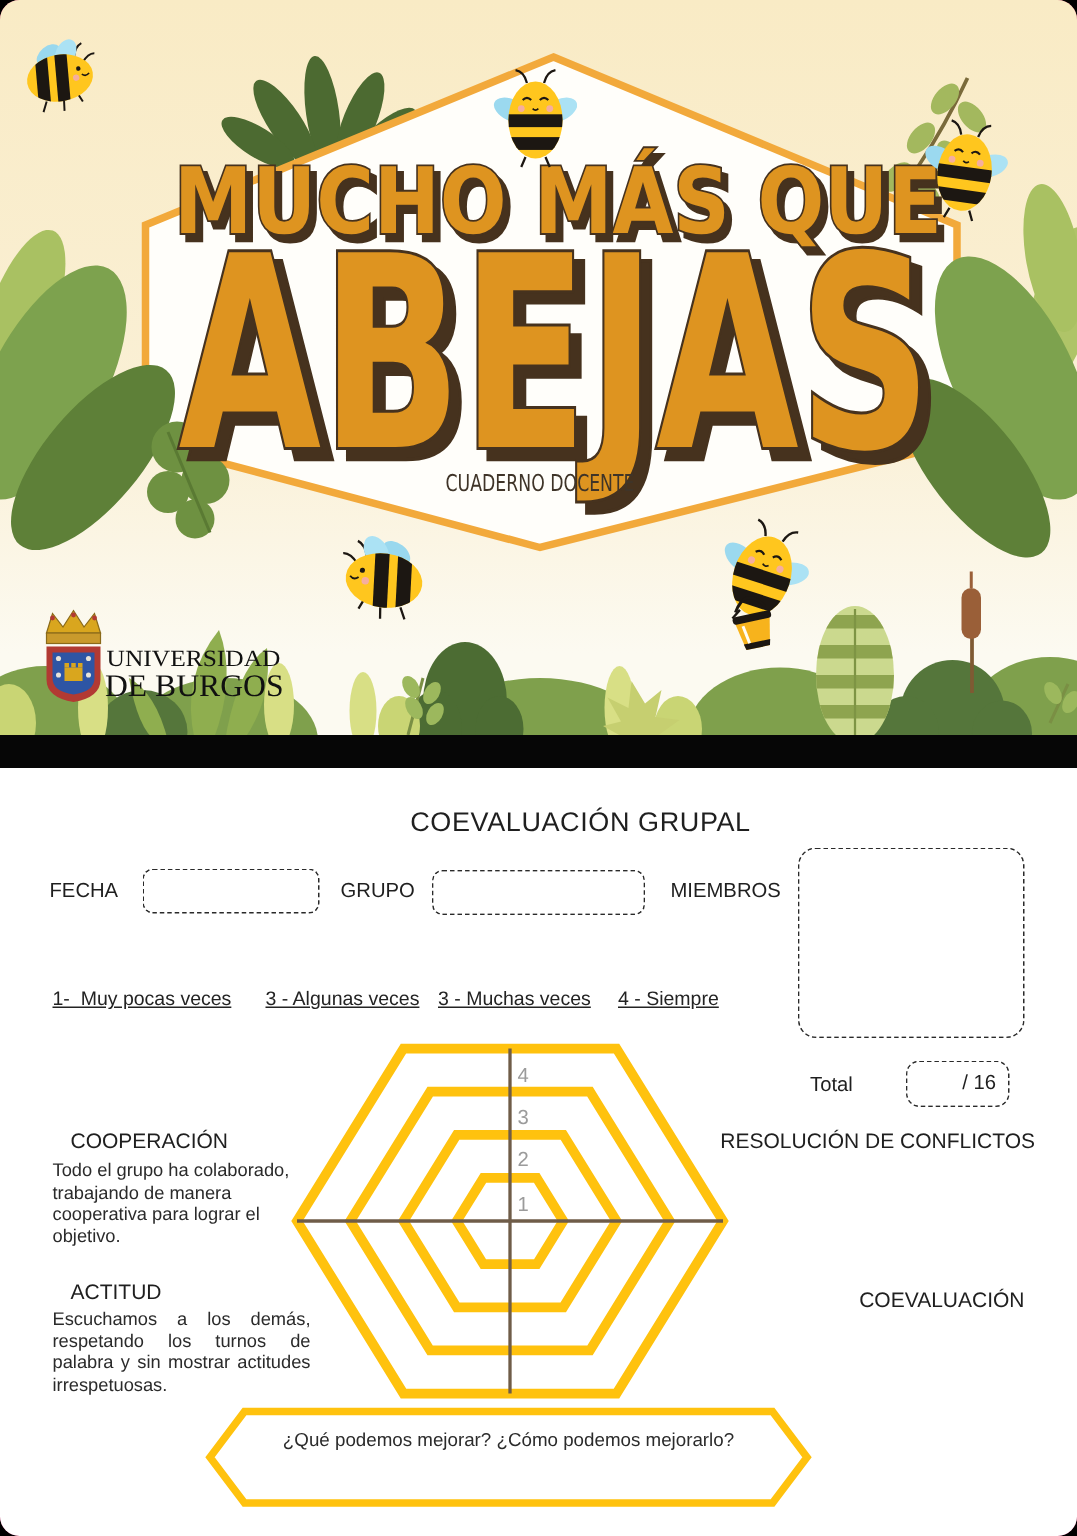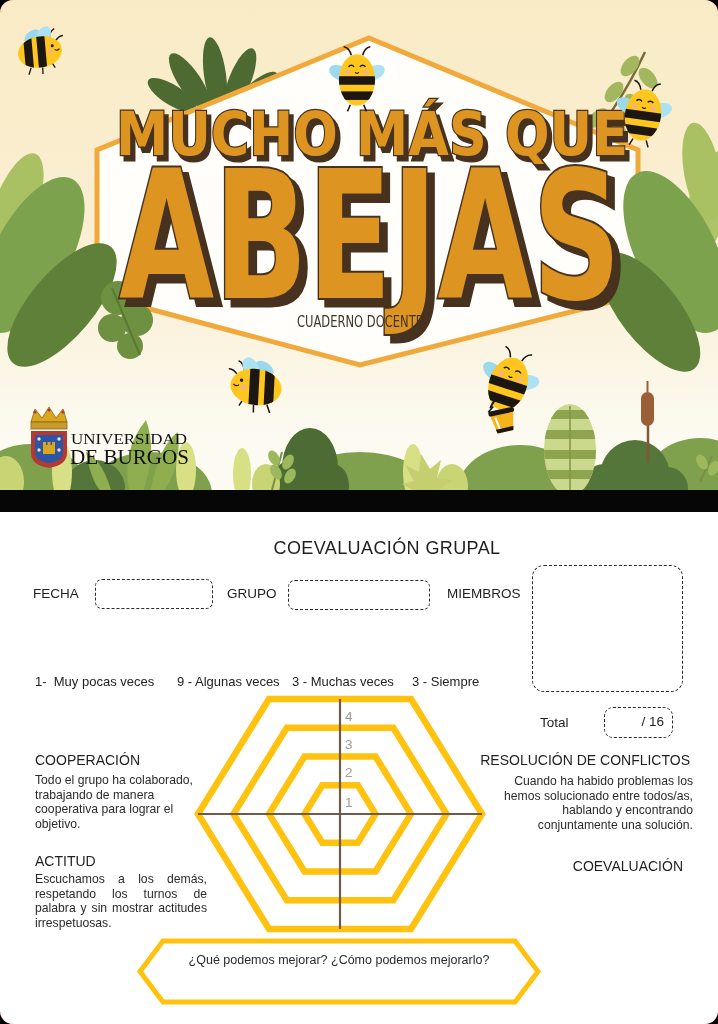--- a/index.html
+++ b/index.html
@@ -14,25 +14,25 @@
   
   .sheet{position:absolute;top:512px;left:0;width:718px;height:512px;background:#fff;color:#232323;}
   .sheet .abs{position:absolute;}
   .sheet-title{top:26px;left:0;width:718px;text-align:center;font-size:18px;letter-spacing:.4px;color:#1f1f1f;padding-left:28px;}
   .flabel{font-size:13.5px;color:#1f1f1f;}
   .dashed{border:1.6px dashed #2a2a2a;border-radius:7px;background:#fff;box-sizing:border-box;}
   .fecha-box{left:95px;top:67px;width:118px;height:30px;}
   .grupo-box{left:288px;top:68px;width:142px;height:30px;}
   .miembros-box{left:532px;top:53px;width:151px;height:127px;border-radius:12px;}
   .instructions{left:39px;top:126px;font-size:12.6px;white-space:nowrap;}
-  .scale-item{top:162px;font-size:13px;white-space:pre;}
+  .scale-item{top:146px;font-size:13px;white-space:pre;text-decoration:underline;}
   .total-label{left:540px;top:203px;font-size:13.5px;}
   .total-box{left:604px;top:195px;width:69px;height:31px;border-radius:9px;}
   .total-max{position:absolute;right:8px;top:6px;font-size:13.5px;color:#1f1f1f;}
-  .sec-title{font-size:14px;color:#1f1f1f;}
+  .sec-title{font-size:14px;color:#1f1f1f;margin-left:12px;}
   .sec-text{font-size:12.2px;line-height:14.6px;color:#2b2b2b;}
   .coop-title{left:35px;top:240px;}
   .coop-text{left:35px;top:261px;width:160px;}
   .act-title{left:35px;top:341px;}
   .act-text{left:35px;top:360px;width:172px;text-align:justify;}
   .res-title{right:28px;top:240px;text-align:right;}
   .res-text{right:25px;top:262px;width:212px;text-align:right;}
   .part-title{right:35px;top:346px;text-align:right;}
   .part-text{right:25px;top:366px;width:215px;text-align:right;}
   .chart-svg{left:0;top:0;width:718px;height:512px;}
@@ -273,36 +273,35 @@
 
     <span class="abs flabel" style="left:33px;top:74px;">FECHA</span>
     <div class="abs dashed fecha-box"></div>
     <span class="abs flabel" style="left:227px;top:74px;">GRUPO</span>
     <div class="abs dashed grupo-box"></div>
     <span class="abs flabel" style="left:447px;top:74px;">MIEMBROS</span>
     <div class="abs dashed miembros-box"></div>
 
 
     <span class="abs scale-item" style="left:35px;">1-  Muy pocas veces</span>
-    <span class="abs scale-item" style="left:177px;">9 - Algunas veces</span>
+    <span class="abs scale-item" style="left:177px;">3 - Algunas veces</span>
     <span class="abs scale-item" style="left:292px;">3 - Muchas veces</span>
-    <span class="abs scale-item" style="left:412px;">3 - Siempre</span>
+    <span class="abs scale-item" style="left:412px;">4 - Siempre</span>
 
     <span class="abs flabel total-label">Total</span>
     <div class="abs dashed total-box">
       <span></span>
       <span class="total-max">/ 16</span>
     </div>
 
     <div class="abs sec-title coop-title">COOPERACIÓN</div>
     <div class="abs sec-text coop-text">Todo el grupo ha colaborado, trabajando de manera cooperativa para lograr el objetivo.</div>
 
     <div class="abs sec-title act-title">ACTITUD</div>
     <div class="abs sec-title res-title">RESOLUCIÓN DE CONFLICTOS</div>
 
     <div class="abs sec-text act-text">Escuchamos a los demás, respetando los turnos de palabra y sin mostrar actitudes irrespetuosas.</div>
-    <div class="abs sec-text res-text">Cuando ha habido problemas los hemos solucionado entre todos/as, hablando y encontrando conjuntamente una solución.</div>
 
     <div class="abs sec-title part-title">COEVALUACIÓN</div>
 
     <div class="abs banner-text">¿Qué podemos mejorar? ¿Cómo podemos mejorarlo?</div>
   </div>
 </div>
 
 </body></html>

